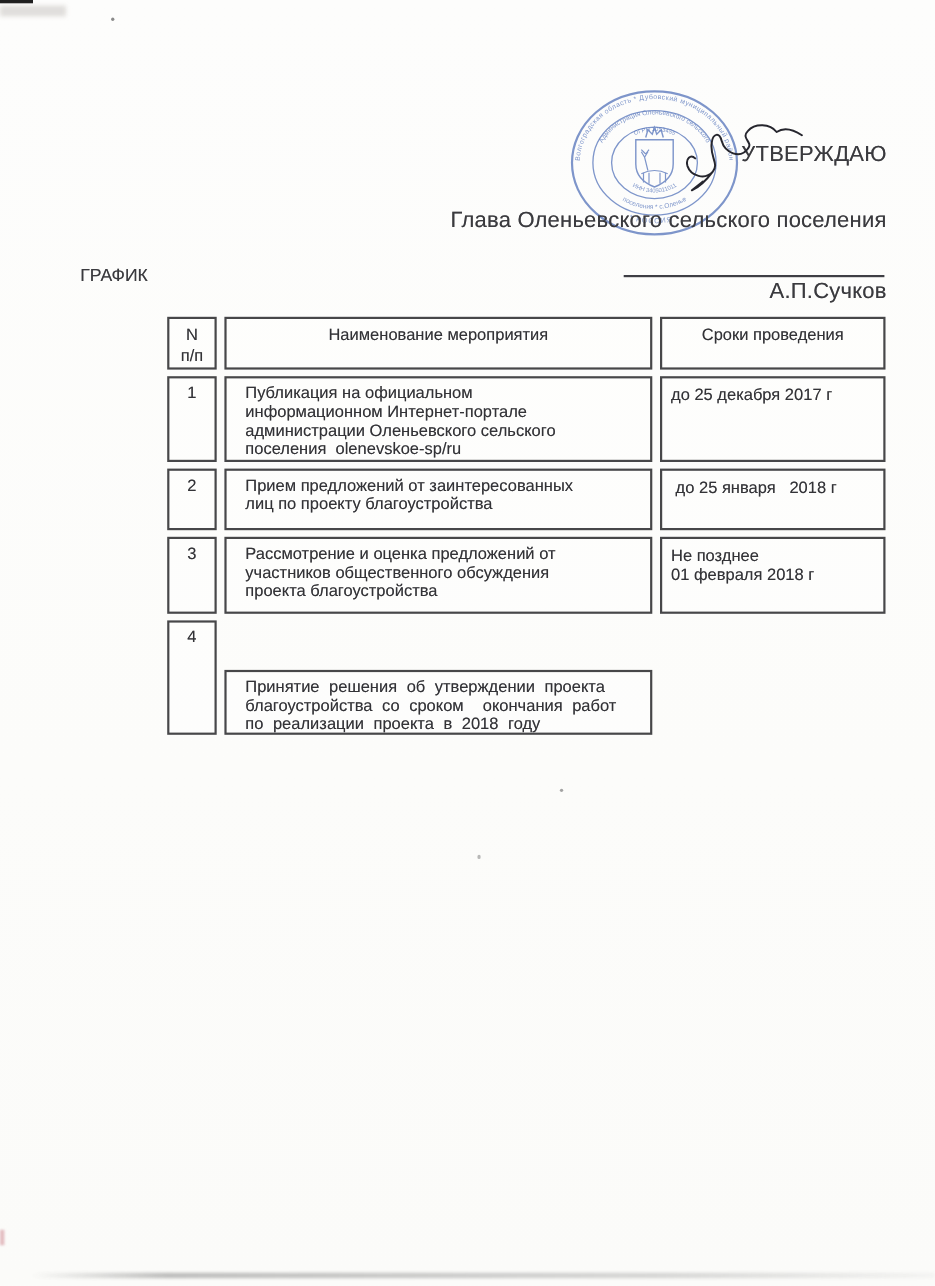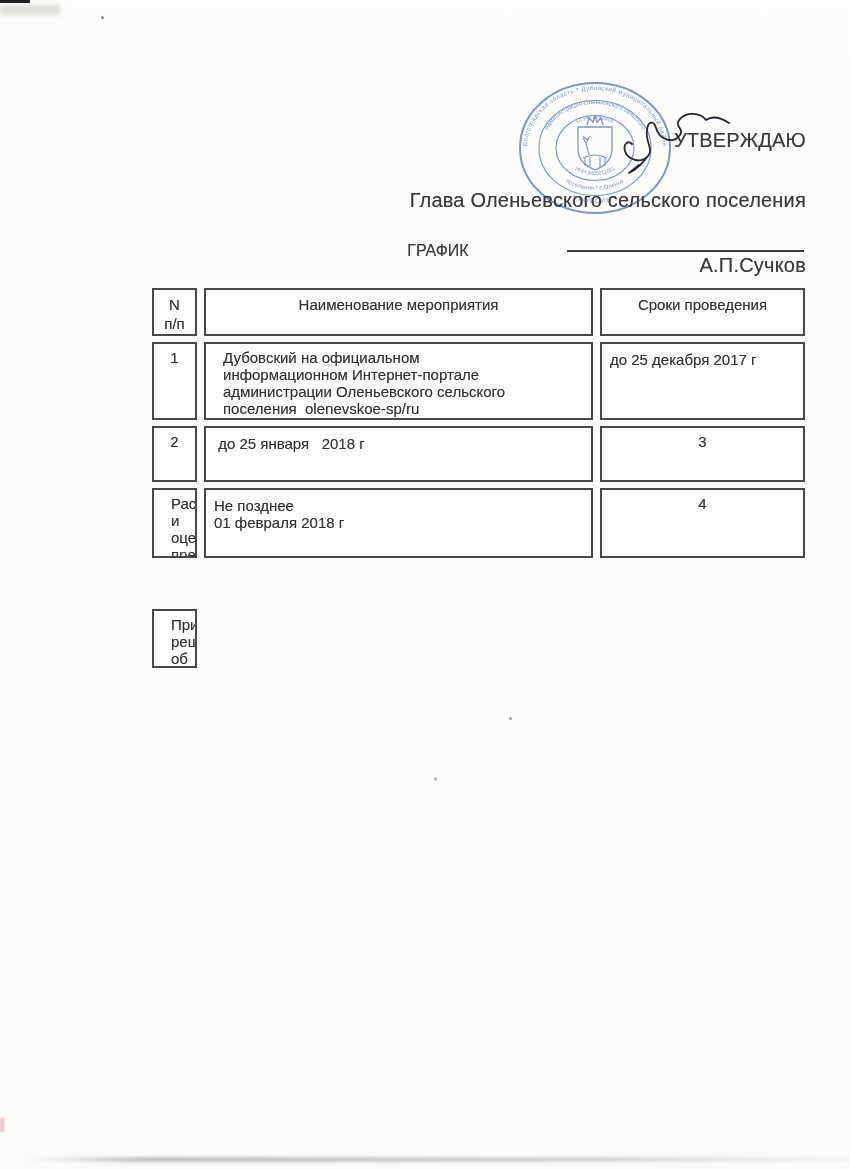--- a/index.html
+++ b/index.html
@@ -35,21 +35,21 @@
     text-shadow:0 0 .5px rgba(55,55,60,.55); letter-spacing:.2px; white-space:pre;
   }
   .sign-row { display:flex; justify-content:flex-end; align-items:flex-end;flex-direction:column; }
   .sign-line { width:237px; height:0; border-bottom:2px solid #3e3e44; margin-bottom:3px; margin-right:2px; }
 
   .signature-svg { position:absolute; left:592px; top:104px; width:140px; height:72px; z-index:3; }
 
   
   .title-block {
     position:absolute; left:73px; top:203px; width:730px; z-index:2;
-    text-align:center; font-size:16px; line-height:19px; color:#3a3a3e;
+    font-size:16px; line-height:19px; color:#3a3a3e;
     text-shadow:0 0 .5px rgba(55,55,60,.55); white-space:pre;
   }
 
   
   .tbl {
     position:absolute; left:152px; top:288px; z-index:2;
     display:grid;
     grid-template-columns:45px 389px 205px;
     grid-template-rows:48px 78px 56px 70px 104px;
     column-gap:7px; row-gap:6px;
@@ -132,27 +132,29 @@
     <div>ГРАФИК</div>
   </div>
 
   <div class="tbl">
     <div class="cell c-num hdr">N
 п/п</div>
     <div class="cell hdr">Наименование мероприятия</div>
     <div class="cell hdr">Сроки проведения</div>
 
     <div class="cell c-num">1</div>
-    <div class="cell c-name">Дубовский на официальном
+    <div class="cell c-name">Публикация на официальном
 информационном Интернет-портале
 администрации Оленьевского сельского
 поселения  olenevskoe-sp/ru</div>
     <div class="cell c-date">до 25 декабря 2017 г</div>
 
     <div class="cell c-num">2</div>
+    <div class="cell c-name">Прием предложений от заинтересованных
+лиц по проекту благоустройства</div>
     <div class="cell c-date"> до 25 января   2018 г</div>
 
     <div class="cell c-num">3</div>
     <div class="cell c-name">Рассмотрение и оценка предложений от
 участников общественного обсуждения
 проекта благоустройства</div>
     <div class="cell c-date">Не позднее
 01 февраля 2018 г</div>
 
     <div class="cell c-num">4</div>

